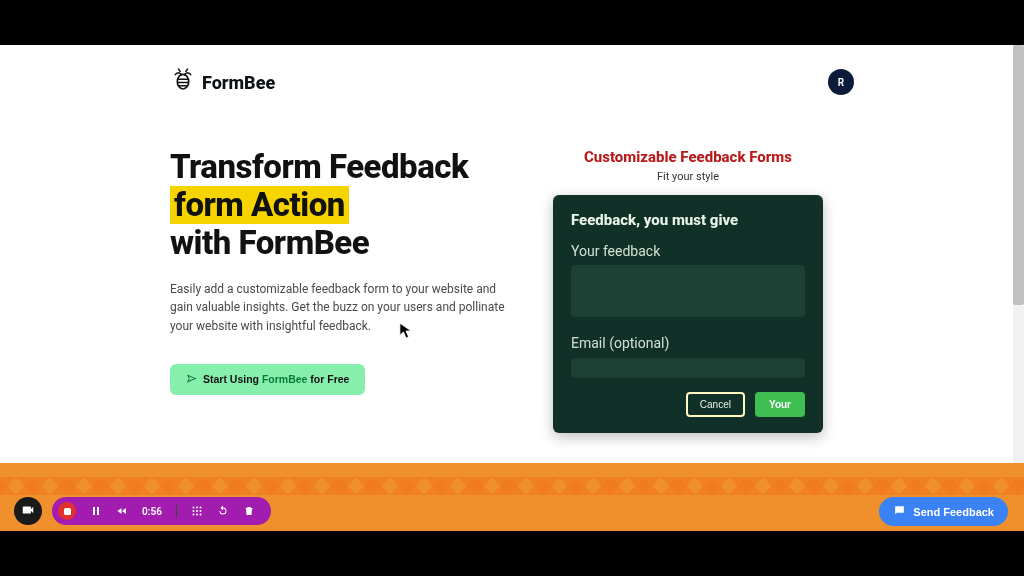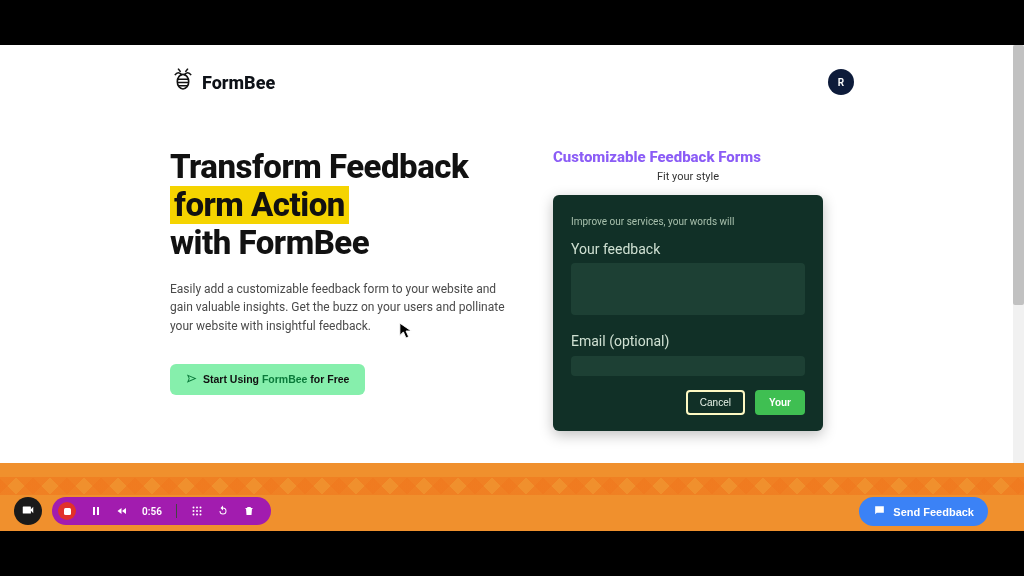--- a/index.html
+++ b/index.html
@@ -26,21 +26,21 @@
   .hero-left { flex:1 1 0; max-width:370px; }
   .hero-right { flex:0 0 270px; }
 
   .headline { font-size:33px; font-weight:800; letter-spacing:-0.5px; line-height:1.15; color:#111; }
   .highlight { background:#f5d400; color:#111; padding:0 4px; display:inline-block; }
   .subtext { margin-top:18px; font-size:12px; color:#4a4a4a; line-height:1.55; max-width:350px; }
   .cta { display:inline-flex; gap:6px; margin-top:28px; background:#86efac; color:#111; font-size:10.5px; font-weight:600; padding:9px 16px; border-radius:6px; border:none; cursor:pointer; }
   .cta .accent { color:#0a7a3a; font-weight:700; }
   .cta svg { width:11px; height:11px; }
 
-  .panel-title { font-size:15px; font-weight:800; text-align:left; color:#8b5cf6; }
+  .panel-title { font-size:15px; font-weight:800; text-align:center; color:#b91c1c; }
   .panel-sub { font-size:11px; text-align:center; color:#333; margin-top:4px; }
 
   .form-card { margin-top:12px; background:#113027; color:#e9efe9; border-radius:6px; padding:16px 18px 16px; box-shadow:0 4px 14px rgba(0,0,0,0.25); width:270px; }
   .form-card h3 { font-size:15px; font-weight:800; color:#e8f3e8; }
   .form-card .tag { font-size:10px; color:#a8c0ad; margin-top:5px; }
   .form-card label { display:block; font-size:14px; color:#cfe0d2; margin-top:14px; margin-bottom:6px; }
   .form-card textarea { width:100%; height:52px; background:#1d4034; border:none; border-radius:4px; resize:none; color:#fff; font-size:11px; padding:6px; }
   .form-card input[type=text] { width:100%; height:20px; background:#1d4034; border:none; border-radius:4px; color:#fff; font-size:11px; padding:0 6px; }
   .form-actions { display:flex; justify-content:flex-end; gap:10px; margin-top:14px; }
   .btn-cancel { background:transparent; border:2px solid #fef9c3; color:#e8f3e8; font-size:10px; padding:5px 12px; border-radius:4px; cursor:pointer; }
@@ -58,21 +58,21 @@
   .rec-cam svg { width:14px; height:14px; fill:#fff; }
   .rec-bar { display:flex; align-items:center; gap:14px; background:#a21caf; border-radius:20px; padding:6px 16px 6px 6px; height:28px; }
   .rec-dot { width:18px; height:18px; border-radius:50%; background:#e1312a; display:flex; align-items:center; justify-content:center; }
   .rec-dot .inner { width:7px; height:7px; background:#fff; border-radius:1.5px; }
   .rec-icon { color:#fff; width:12px; height:12px; display:flex; align-items:center; justify-content:center; }
   .rec-icon svg { width:12px; height:12px; fill:#fff; }
   .rec-time { color:#fff; font-size:10px; font-weight:600; }
   .rec-div { width:1px; height:14px; background:#444; }
 
   
-  .feedback-pill { position:absolute; right:36px; top:452px; background:#3b82f6; color:#fff; border:none; border-radius:18px; padding:7px 14px; font-size:11px; font-weight:600; display:flex; align-items:center; gap:7px; cursor:pointer; z-index:30; }
+  .feedback-pill { position:absolute; right:16px; top:452px; background:#3b82f6; color:#fff; border:none; border-radius:18px; padding:7px 14px; font-size:11px; font-weight:600; display:flex; align-items:center; gap:7px; cursor:pointer; z-index:30; }
   .feedback-pill svg { width:13px; height:13px; fill:#fff; }
 
   
   .cursor { position:absolute; left:399px; top:277px; z-index:40; pointer-events:none; }
   .cursor svg { width:14px; height:18px; }
 </style>
 </head>
 <body>
 
 <div class="letterbox-top"></div>
@@ -118,21 +118,21 @@
           </span>
           <span><span>Start Using </span><span class="accent">FormBee</span><span> for Free</span></span>
         </button>
       </div>
 
       <div class="hero-right">
         <div class="panel-title">Customizable Feedback Forms</div>
         <div class="panel-sub">Fit your style</div>
 
         <div class="form-card">
-          <div class="tag">Improve our services, your words will</div>
+          <h3>Feedback, you must give</h3>
           <label>Your feedback</label>
           <textarea style=""></textarea>
           <label>Email (optional)</label>
           <input type="text" style="">
           <div class="form-actions">
             <button class="btn-cancel">Cancel</button>
             <button class="btn-send">Your</button>
           </div>
         </div>
       </div>

